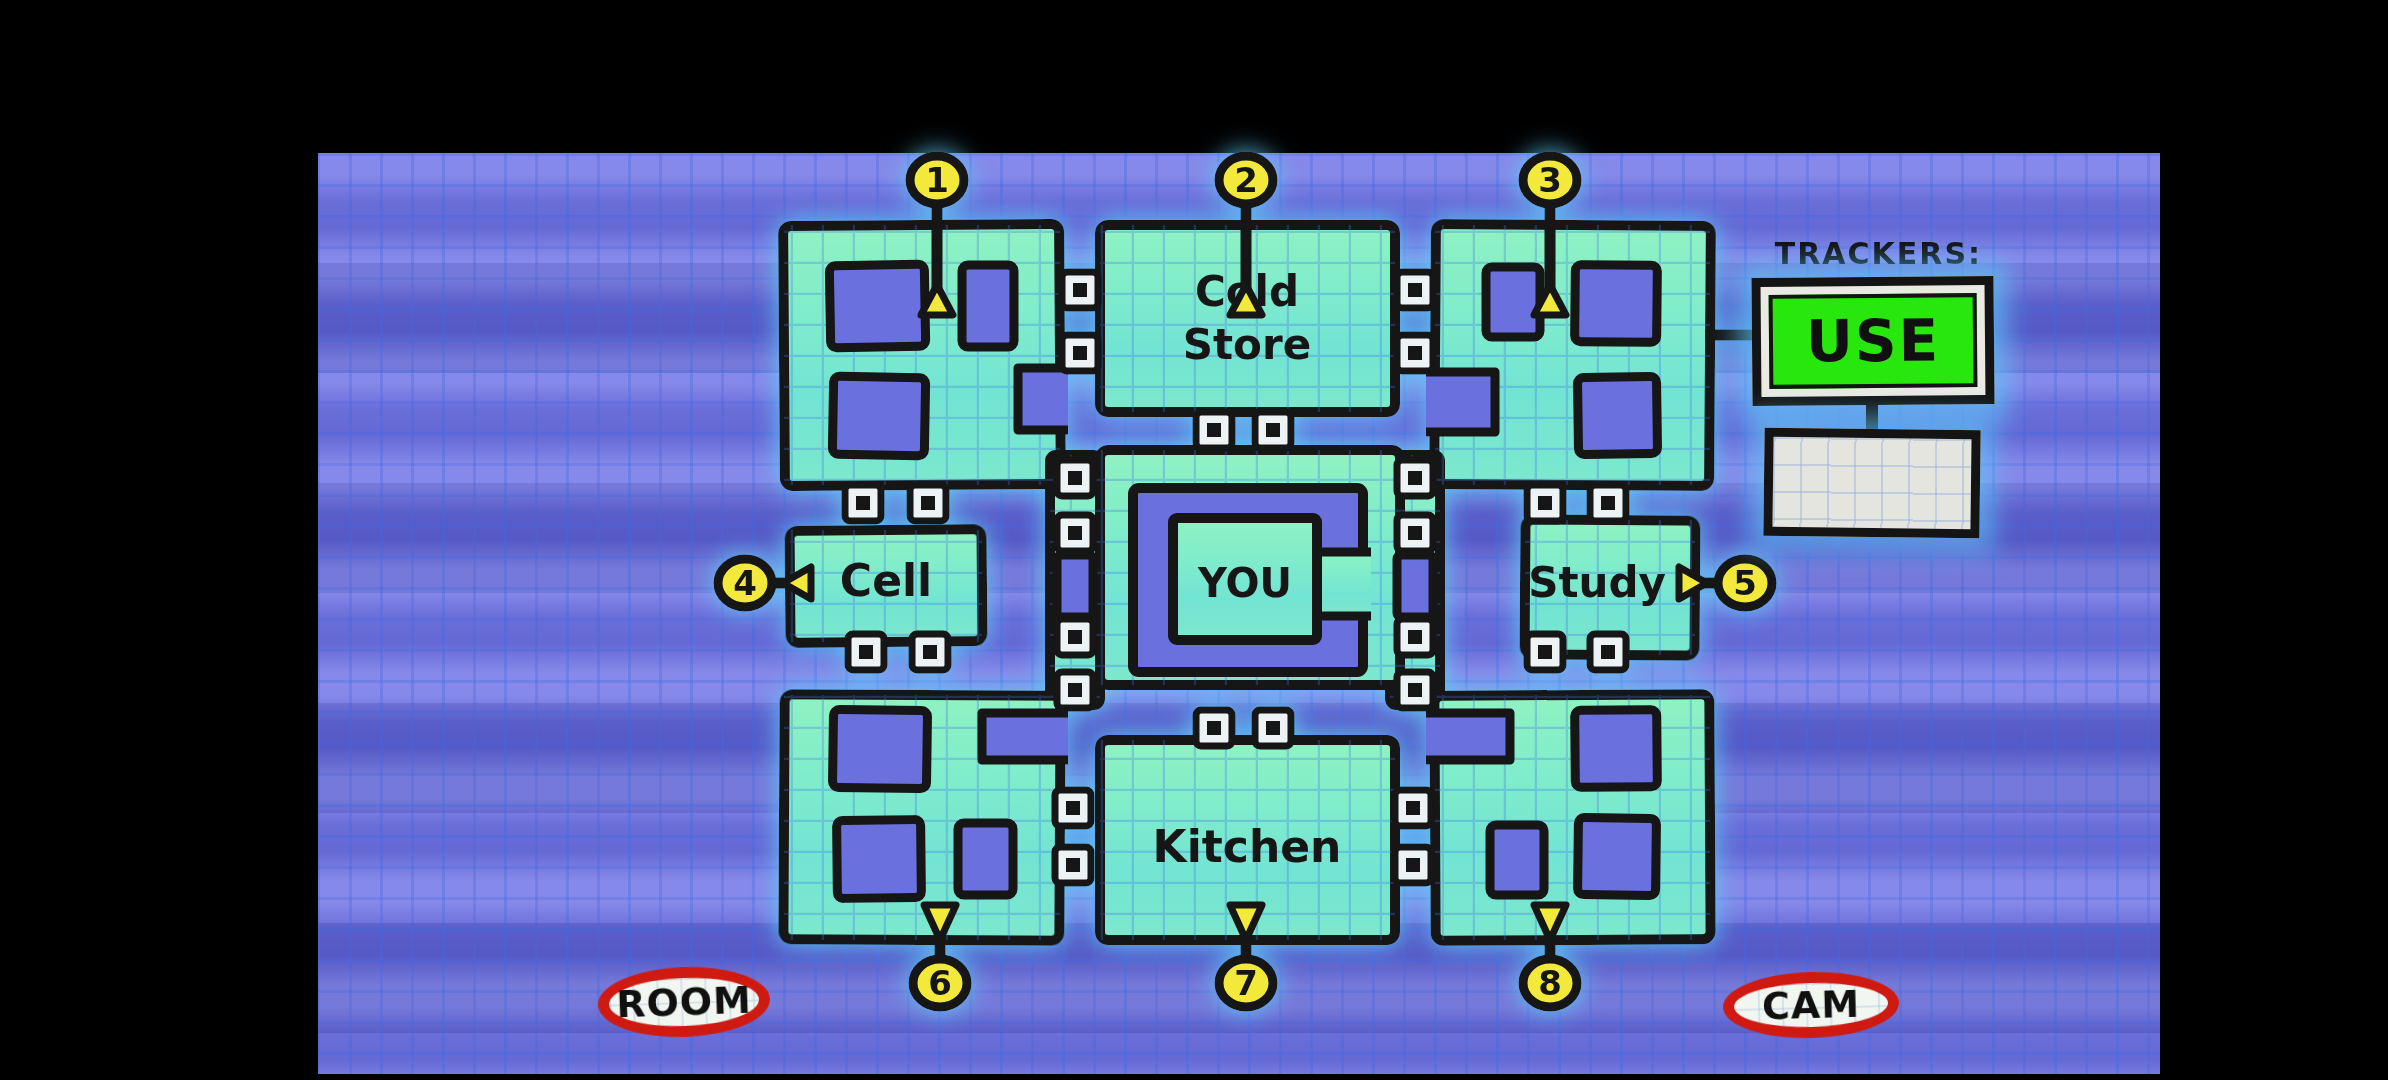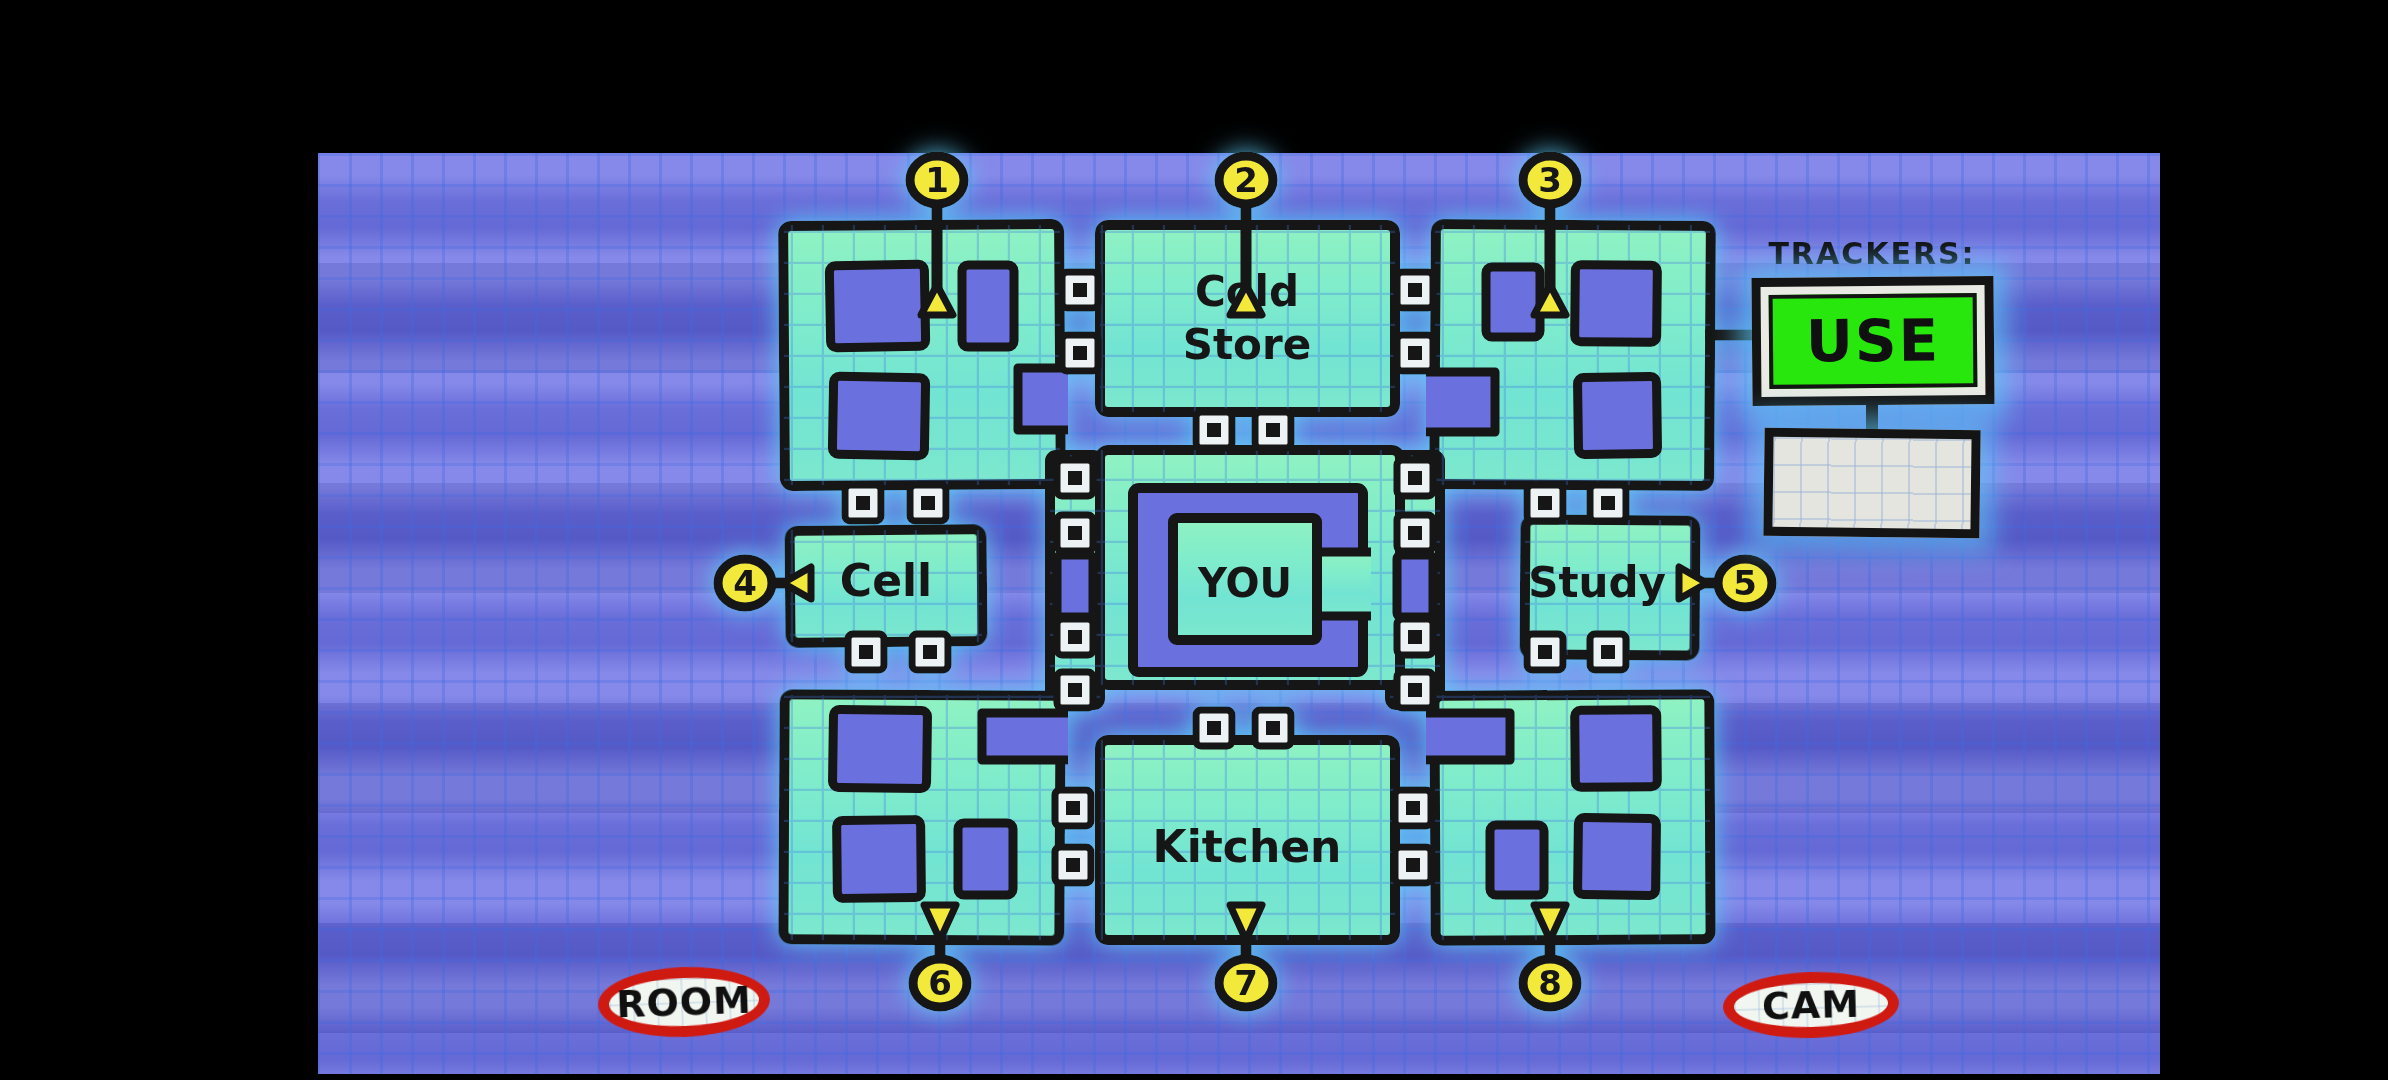--- a/index.html
+++ b/index.html
@@ -12,21 +12,21 @@
       repeating-linear-gradient(180deg, rgba(62,105,224,0.28) 0 2.5px, transparent 2.5px 31px),
       repeating-linear-gradient(180deg, rgba(255,255,255,0.06) 0 110px, rgba(0,0,30,0.07) 110px 220px),
       repeating-linear-gradient(180deg, #7e82e8 0px, #7e82e8 22px, #6165d7 48px, #5b60d3 74px, #7e82e8 104px);
   }
   .bar-bottom{position:absolute;left:0;bottom:0;width:2388px;height:6px;background:#000;}
   svg.maze{position:absolute;left:700px;top:140px;width:1090px;height:920px;overflow:visible;}
   svg.maze text{fill:#141414;font-family:"DejaVu Sans",sans-serif;font-weight:bold;}
   .room-label{text-anchor:middle;}
   .marker-num{text-anchor:middle;font-size:34px;}
 
-  .trackers-title{position:absolute;left:1762px;top:236px;width:220px;text-align:center;
+  .trackers-title{position:absolute;left:1762px;top:236px;width:220px;text-align:right;
     font-size:30px;font-weight:bold;letter-spacing:2px;color:#101010;}
   .use-frame{position:absolute;left:1752px;top:277px;width:242px;height:128px;box-sizing:border-box;
     border:9px solid #141414;background:#e9eae3;padding:8px;transform:rotate(-0.5deg);
     box-shadow:0 0 26px 14px rgba(95,205,250,0.65);}
   .use-core{width:100%;height:100%;box-sizing:border-box;background:#28e70c;border:4px solid #141414;
     display:flex;align-items:center;justify-content:center;}
   .use-core span{font-size:58px;font-weight:bold;color:#101010;letter-spacing:2px;}
   .tracker-connector{position:absolute;left:1866px;top:402px;width:12px;height:30px;background:#141414;}
   .tracker-slot{position:absolute;left:1764px;top:429px;width:216px;height:108px;box-sizing:border-box;
     border:9px solid #141414;background-color:#e4e5df;transform:rotate(0.7deg);

